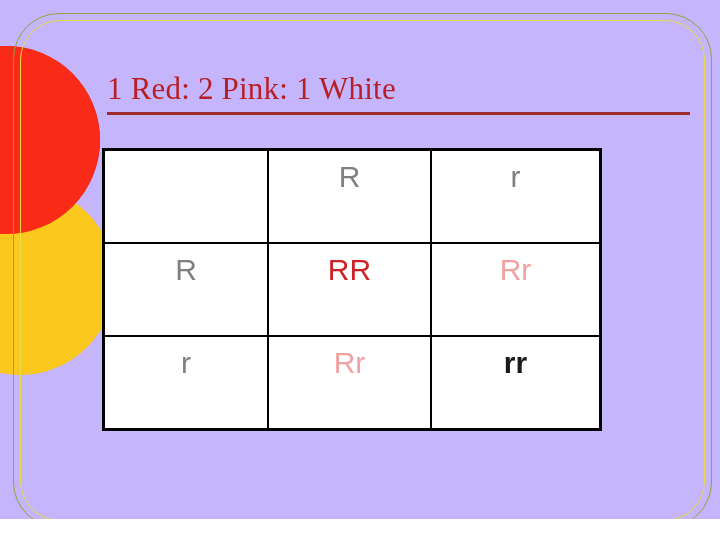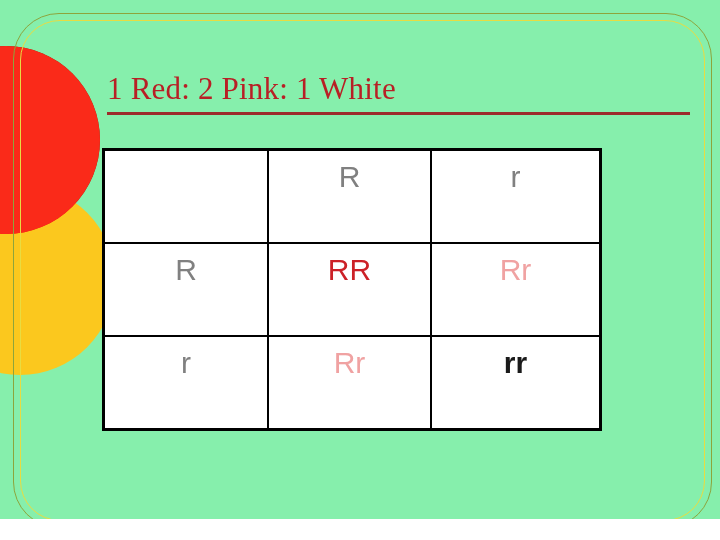--- a/index.html
+++ b/index.html
@@ -9,21 +9,21 @@
     height: 540px;
     overflow: hidden;
     background: #ffffff;
     font-family: "Liberation Sans", sans-serif;
   }
 
   #slide {
     position: relative;
     width: 720px;
     height: 519px;
-    background: #86efac;
+    background: #c4b5fd;
     overflow: hidden;
   }
 
   
   .deco-circle {
     position: absolute;
     border-radius: 50%;
     pointer-events: none;
   }
   #circle-red {

